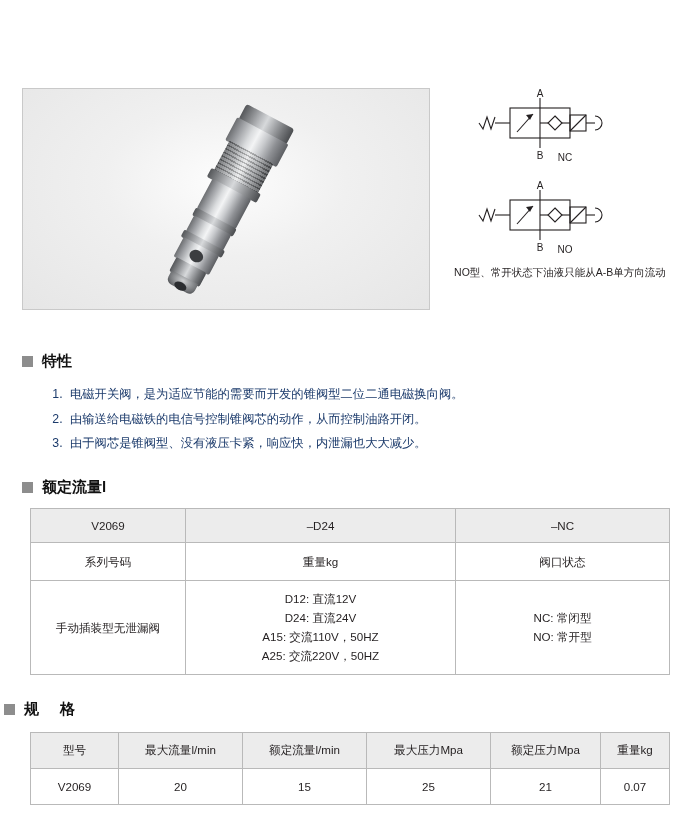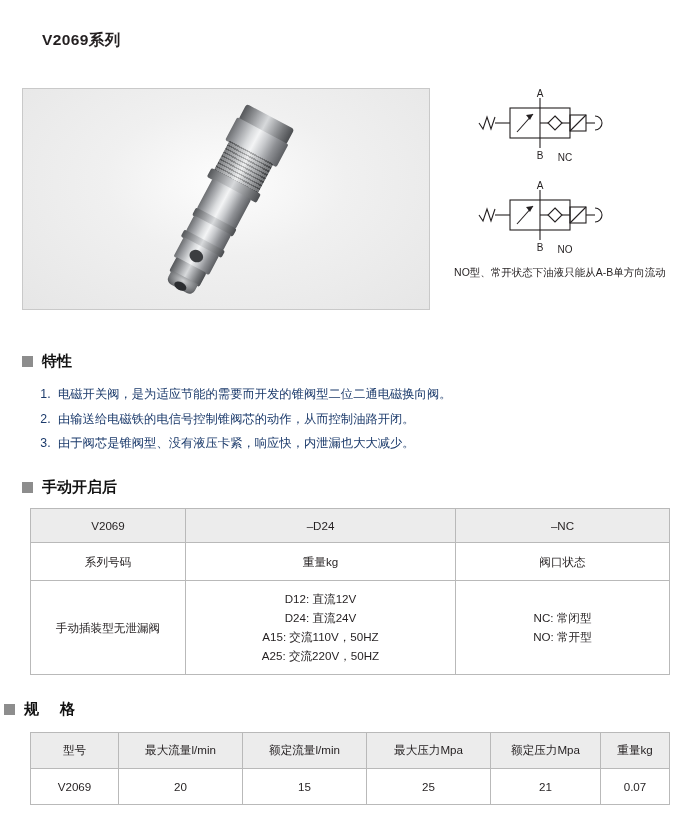--- a/index.html
+++ b/index.html
@@ -91,21 +91,21 @@
     color: #231f20;
   }
   .sym-title { font-size: 10.5px; margin-bottom: 12px; }
   .sym-caption { font-size: 10.5px; line-height: 1.5; margin-top: 7px; }
   .sym-wrap { display:flex; justify-content:center; }
 
   
   #features-head { position: absolute; left: 22px; top: 352px; font-size: 15px; }
   #features-list {
     position: absolute;
-    left: 32px; top: 382px;
+    left: 44px; top: 382px;
     width: 640px;
     margin: 0; padding: 0 0 0 22px;
     font-size: 12.3px;
     line-height: 2.0;
     color: #1b3a6b;
   }
   #features-list li { padding-left: 4px; }
 
   
   #model-head { position: absolute; left: 22px; top: 478px; font-size: 15px; }
@@ -146,21 +146,20 @@
     vertical-align: middle;
     height: 36px;
     font-weight: normal;
   }
   #spec-table thead th { background: #ececec; }
 </style>
 </head>
 <body>
 
 <div id="title-block">
-  <div id="title-sub">V2069系列</div>
 </div>
 
 <div id="photo-box">
   <div id="photo-inner">
     <div id="valve">
 
       <div class="vpart metal-dark" style="top:6px;  width:54px; height:18px; border-radius:3px;"></div>
       <div class="vpart metal" style="top:22px; width:58px; height:26px;"></div>
 
       <div class="vpart metal-thread" style="top:46px; width:50px; height:34px;"></div>
@@ -249,21 +248,21 @@
   <span>特性</span>
 </div>
 <ol id="features-list">
   <li>电磁开关阀，是为适应节能的需要而开发的锥阀型二位二通电磁换向阀。</li>
   <li>由输送给电磁铁的电信号控制锥阀芯的动作，从而控制油路开闭。</li>
   <li>由于阀芯是锥阀型、没有液压卡紧，响应快，内泄漏也大大减少。</li>
 </ol>
 
 <div id="model-head" class="head">
   <span class="sq"></span>
-  <span>手动开启后</span>
+  <span>额定流量l</span>
 </div>
 <table id="model-table">
   <tbody>
     <tr class="hdr">
       <td style="width:155px;">V2069</td>
       <td style="width:270px;">–D24</td>
       <td>–NC</td>
     </tr>
     <tr class="mid">
       <td>系列号码</td>

